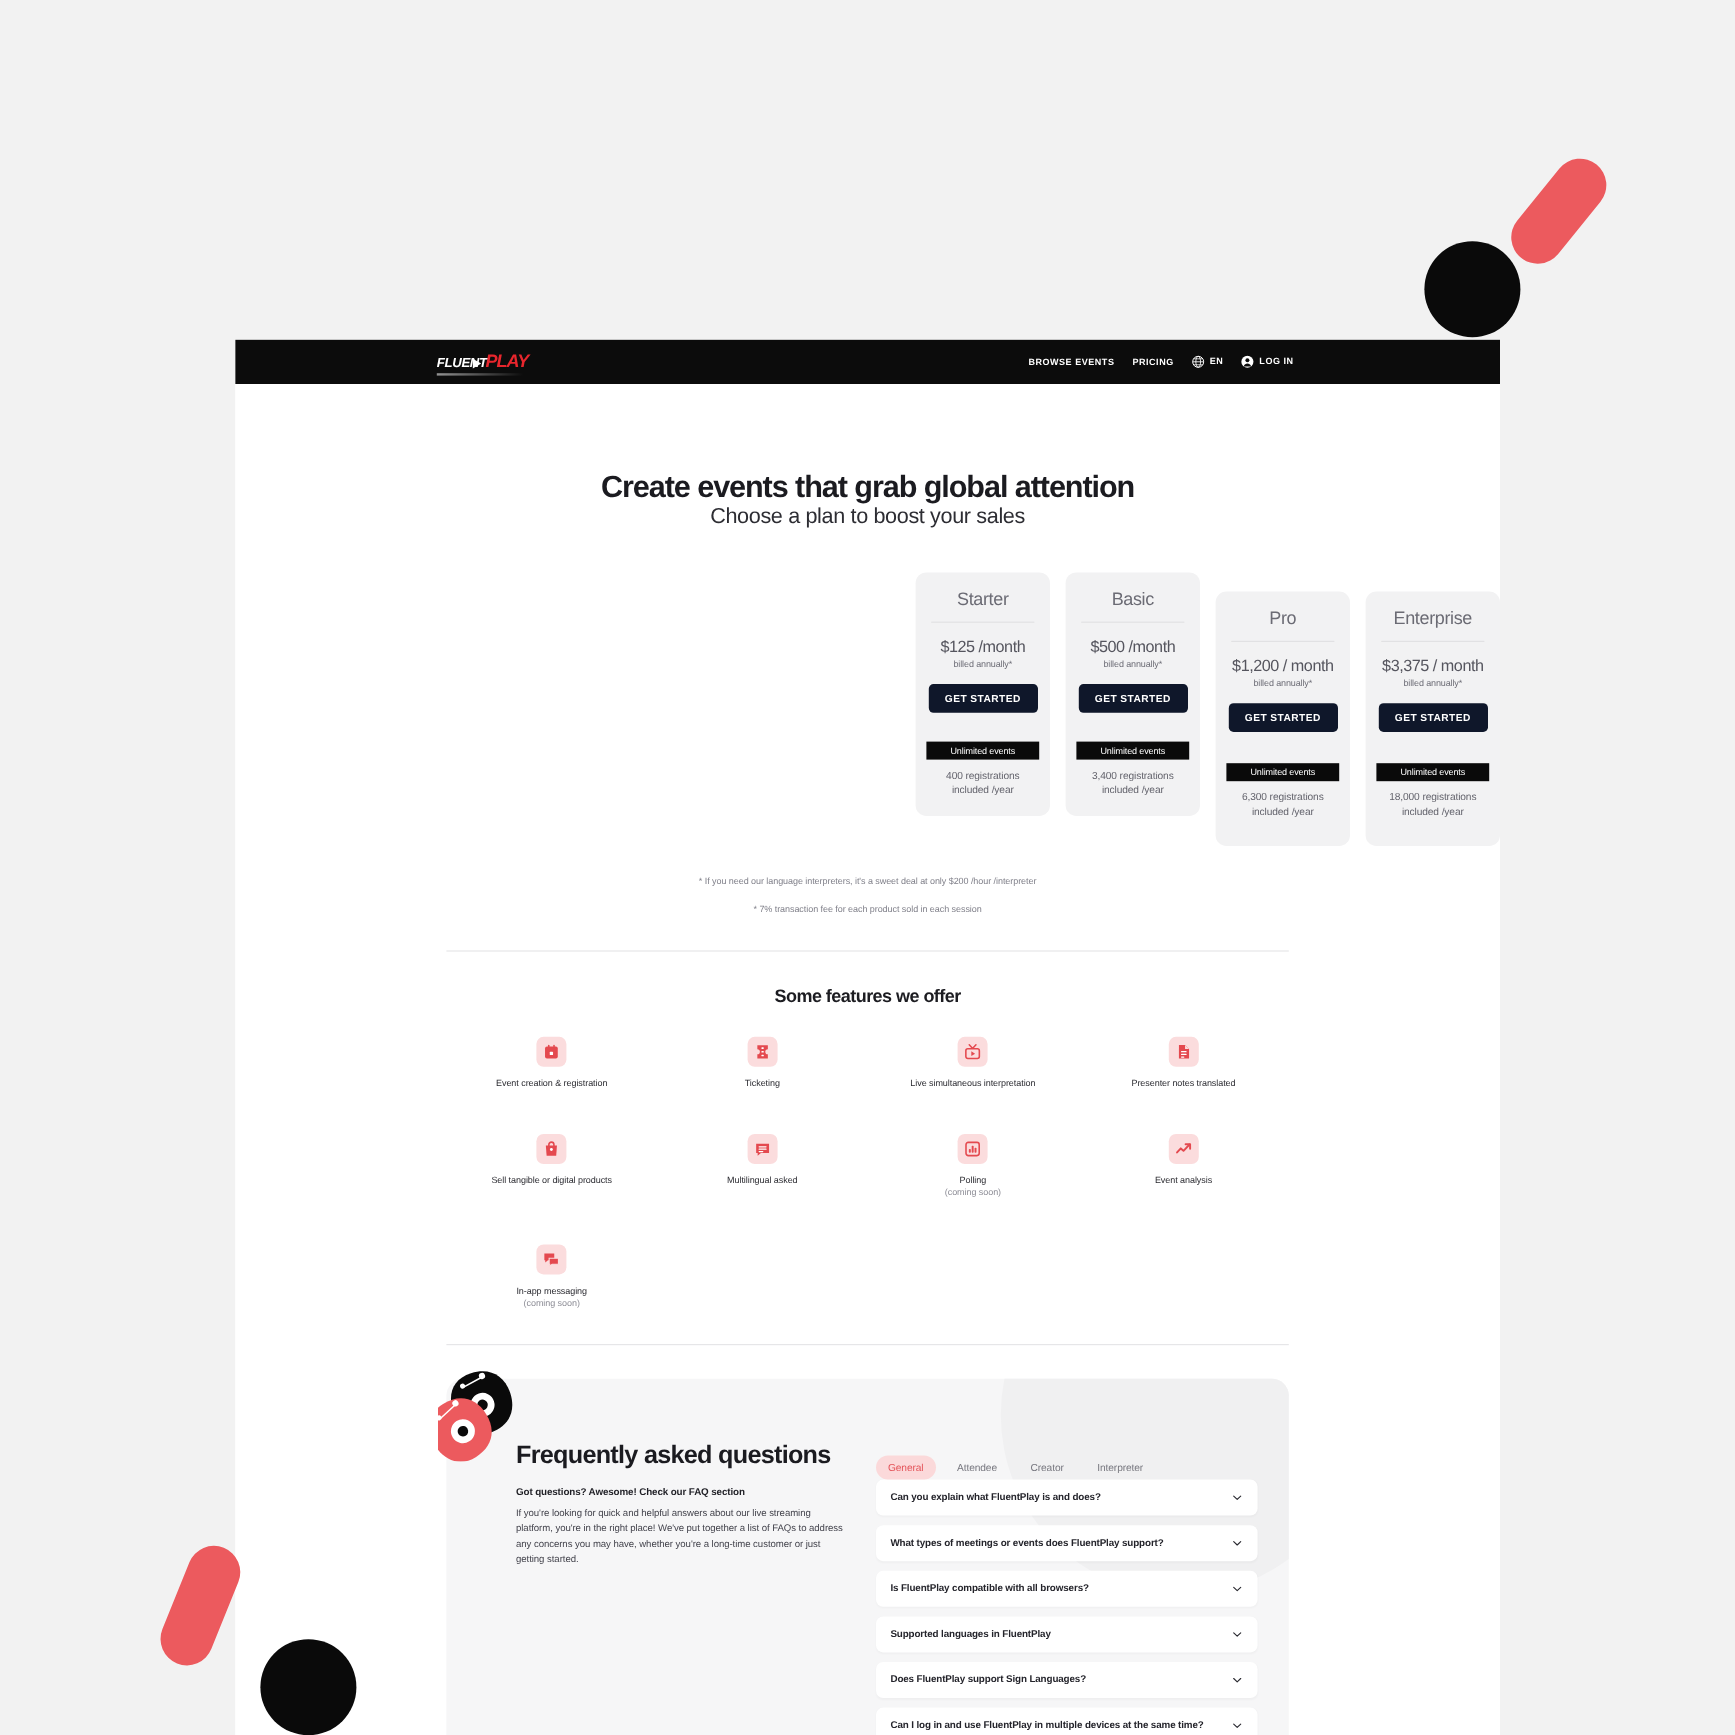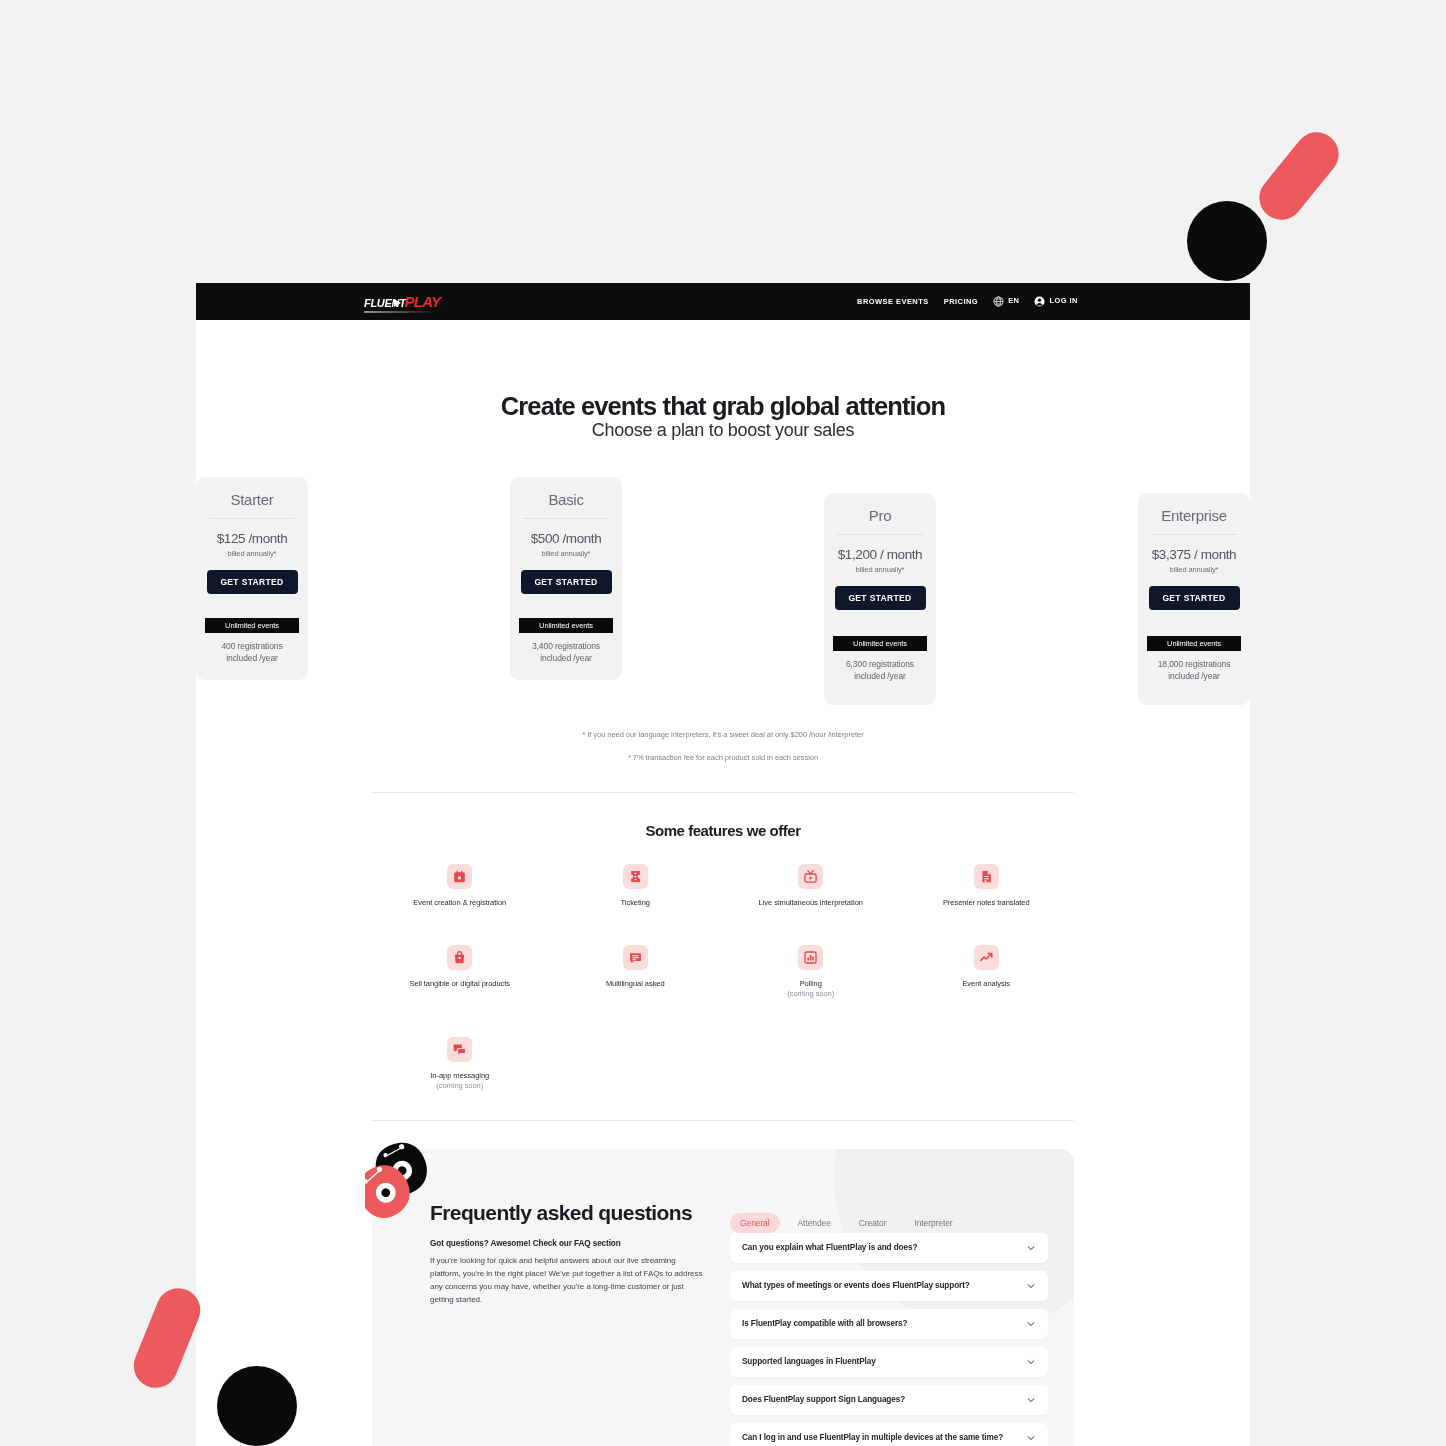--- a/index.html
+++ b/index.html
@@ -75,21 +75,21 @@
     font-size: 25.5px; font-weight: 700; color: #1b1b20;
     letter-spacing: -0.9px; line-height: 1.1;
   }
   #hero-sub {
     font-size: 18px; color: #2d2d33; font-weight: 400;
     margin-top: 0; letter-spacing: -0.3px;
   }
 
   
   #pricing {
-    margin-top: 36px; display: flex; justify-content: space-between;
+    margin-top: 36px; display: flex; justify-content: flex-end;
     align-items: flex-start; gap: 13px;
   }
   .card {
     width: 112px; background: #f2f2f3; border-radius: 9px;
     padding: 14px 9px 15px; text-align: center;
   }
   .card.tall { margin-top: 16px; padding-bottom: 22px; }
   .card-name {
     font-size: 15px; color: #6b6b74; font-weight: 400;
     letter-spacing: -0.3px; padding-bottom: 10px;

